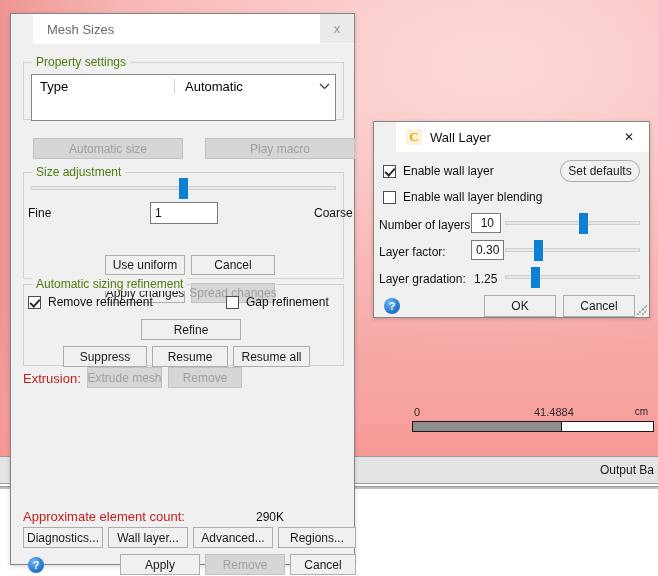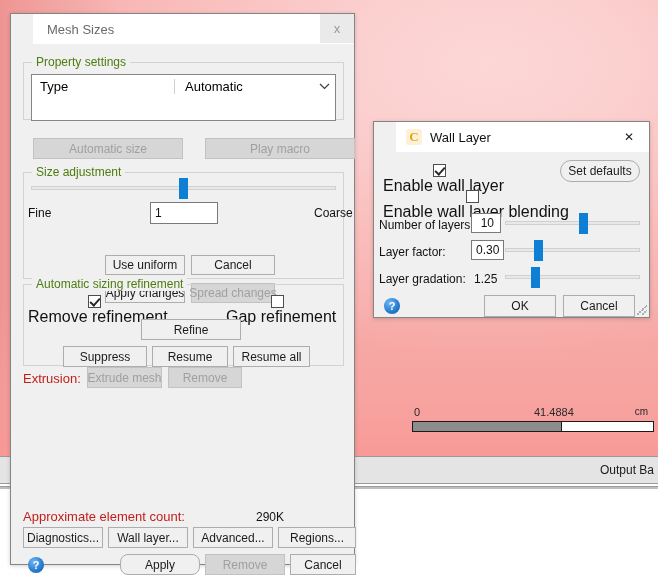--- a/index.html
+++ b/index.html
@@ -205,24 +205,23 @@
     left: 8px;
     background: #f0f0f0;
     padding: 0 4px;
     font-size: 12px;
     color: #4d7c0f;
     white-space: nowrap;
   }
   .chk {
     display: inline-flex;
     align-items: center;
-    font-size: 16px;
+    font-size: 12px;
     color: #111;
     white-space: nowrap;
-    flex-direction: column;
   }
   .chk .box {
     width: 13px;
     height: 13px;
     border: 1px solid #4d4d4d;
     background: #fff;
     margin-right: 7px;
     position: relative;
     box-sizing: border-box;
     flex: none;
@@ -433,21 +432,21 @@
 
     <span class="lbl red" style="left:12px; top:465px; font-size:13px;">Approximate element count:</span>
     <span class="lbl" style="left:245px; top:466px;">290K</span>
 
     <button class="btn flat" style="position:absolute; left:12px; top:483px; width:80px; height:21px;">Diagnostics...</button>
     <button class="btn flat" style="position:absolute; left:97px; top:483px; width:80px; height:21px;">Wall layer...</button>
     <button class="btn flat" style="position:absolute; left:182px; top:483px; width:80px; height:21px;">Advanced...</button>
     <button class="btn flat" style="position:absolute; left:267px; top:483px; width:78px; height:21px;">Regions...</button>
 
     <span class="help-icon" style="position:absolute; left:17px; top:513px;">?</span>
-    <button class="btn flat" style="position:absolute; left:109px; top:510px; width:80px; height:21px;border-radius:8px;">Apply</button>
+    <button class="btn flat" style="position:absolute; left:109px; top:510px; width:80px; height:21px;">Apply</button>
     <button class="btn disabled" style="position:absolute; left:194px; top:510px; width:80px; height:21px;">Remove</button>
     <button class="btn flat" style="position:absolute; left:279px; top:510px; width:66px; height:21px;">Cancel</button>
   </div>
 </div>
 
 <div class="dialog" id="wall-dialog">
   <div class="dlg-title active">
     <span id="wall-icon">C</span>
     <span class="dlg-title-text">Wall Layer</span>
     <span class="dlg-close-x">✕</span>

